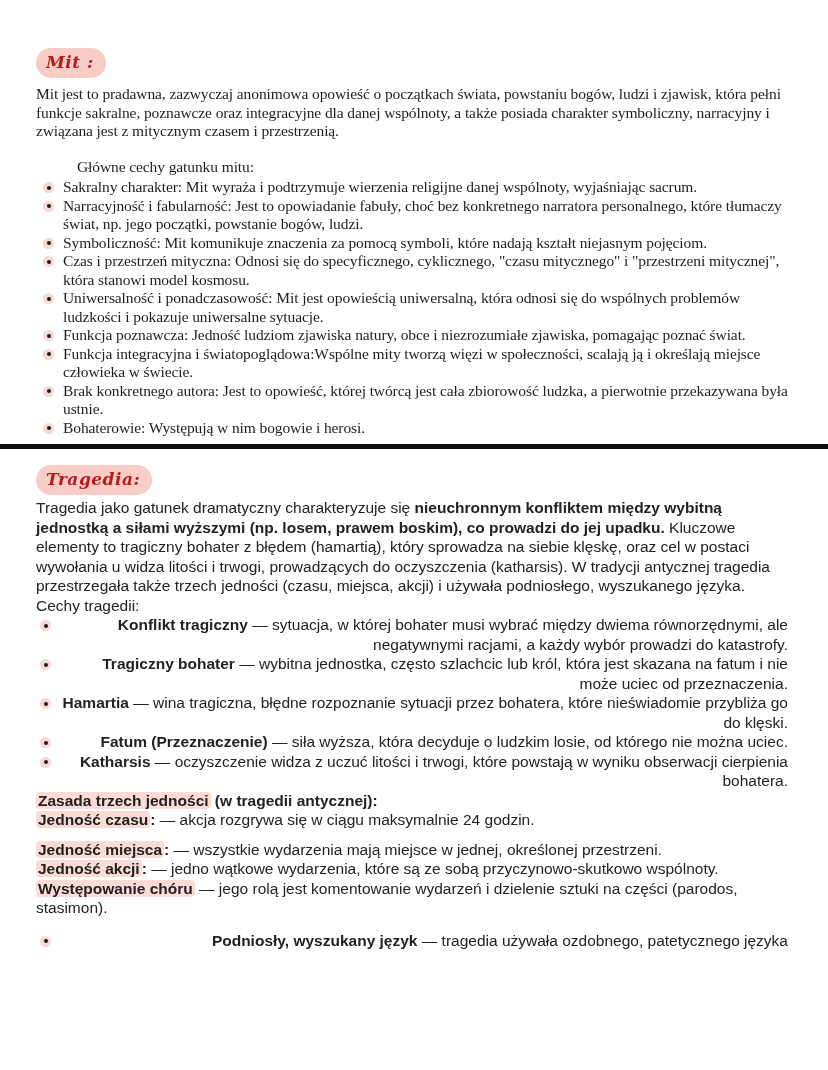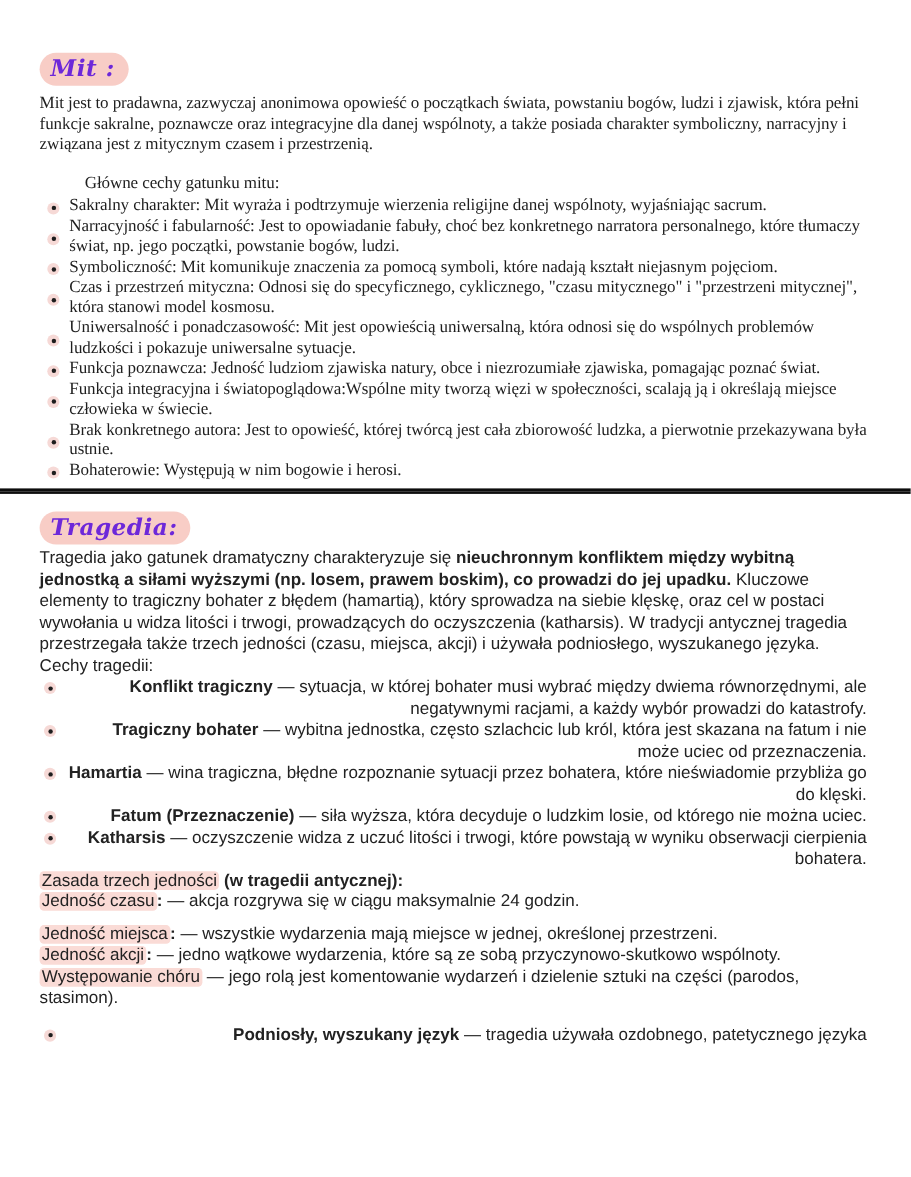--- a/index.html
+++ b/index.html
@@ -20,30 +20,30 @@
   .page{width:828px;height:1070px;padding:48px 40px 0 36px;}
 
   
   .pill-heading{
     display:inline-block;
     background:var(--hl-strong);
     border-radius:16px;
     padding:1px 12px 3px 10px;
     font-family:"DejaVu Serif",serif;
     font-style:italic;font-weight:bold;
-    font-size:21px;line-height:26px;color:#6d28d9;
+    font-size:17px;line-height:26px;color:#b91c1c;
     letter-spacing:.5px;
   }
 
   
   .sec-mit{font-family:"Liberation Serif",serif;font-size:15.5px;line-height:18.5px;color:var(--ink1);letter-spacing:-0.1px;}
   .sec-mit .intro{margin-top:7px;max-width:752px;}
   .sec-mit .subhead{margin-top:17px;margin-left:41px;}
   .sec-mit ul{list-style:none;margin-top:2px;}
-  .sec-mit li{display:flex;align-items:center;}
+  .sec-mit li{display:flex;align-items:flex-start;}
   .marker{
     flex:0 0 auto;width:11px;height:11px;border-radius:50%;
     background:var(--bullet-halo);position:relative;margin:4px 9px 0 7px;
   }
   .marker::after{
     content:"";position:absolute;left:3.5px;top:3.5px;width:4px;height:4px;
     border-radius:50%;background:var(--bullet-dot);
   }
   .sec-mit li .li-text{flex:1 1 auto;max-width:730px;}
 
@@ -58,21 +58,21 @@
   
   .sec-trag{font-family:"Liberation Sans",sans-serif;font-size:15.5px;line-height:19.5px;color:var(--ink2);margin-top:16px;}
   .sec-trag .intro{margin-top:3px;max-width:756px;}
   .sec-trag .subhead{font-weight:normal;}
   .sec-trag ul{list-style:none;}
   .sec-trag li{display:flex;align-items:flex-start;}
   .sec-trag .marker{margin:5px 10px 0 4px;}
   .sec-trag li .li-text{flex:1 1 auto;max-width:732px;text-align:right;}
   .term{font-weight:bold;}
   b,.bold{font-weight:bold;}
-  .hl{background:var(--hl-soft);border-radius:4px;padding:0 2px;font-weight:normal;}
+  .hl{background:var(--hl-soft);border-radius:4px;padding:0 2px;font-weight:bold;}
   .rule-line{max-width:760px;}
   .rule-gap{margin-bottom:10px;}
   .final-bullet{margin-top:13px;}
 </style>
 </head>
 <body>
 
 <div class="page">
 
   <section class="sec-mit">

